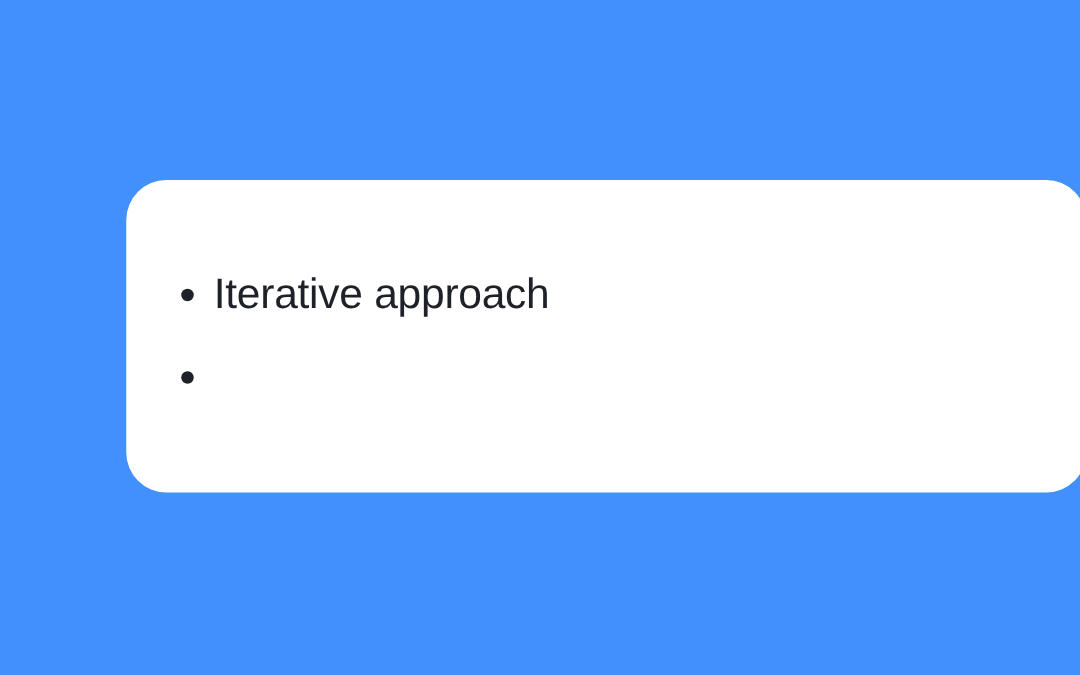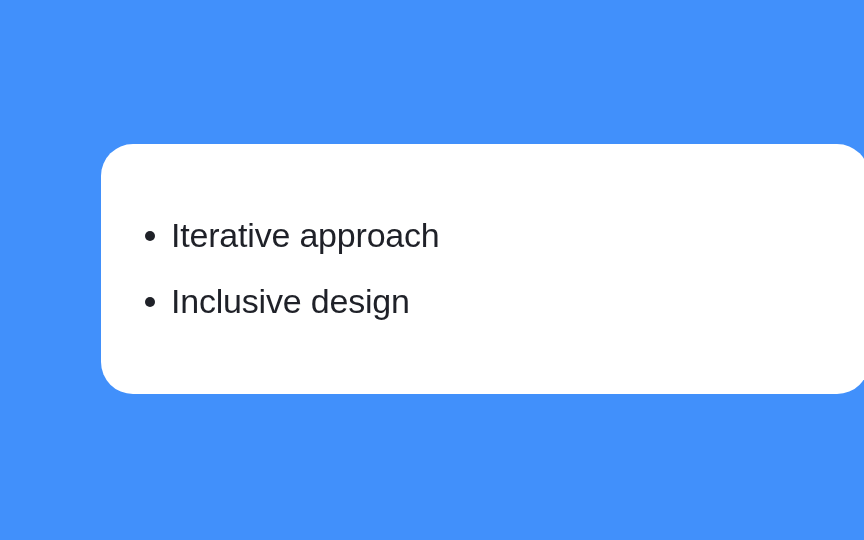--- a/index.html
+++ b/index.html
@@ -84,20 +84,19 @@
     <ul id="bullet-list">
 
       <li class="bullet-row">
         <span class="bullet-marker"></span>
         <span class="bullet-text">Iterative approach</span>
       </li>
 
 
       <li class="bullet-row">
         <span class="bullet-marker"></span>
-        <span class="bullet-text">Inclusive design</span>
       </li>
 
     </ul>
 
   </div>
 
 </div>
 
 </body></html>

